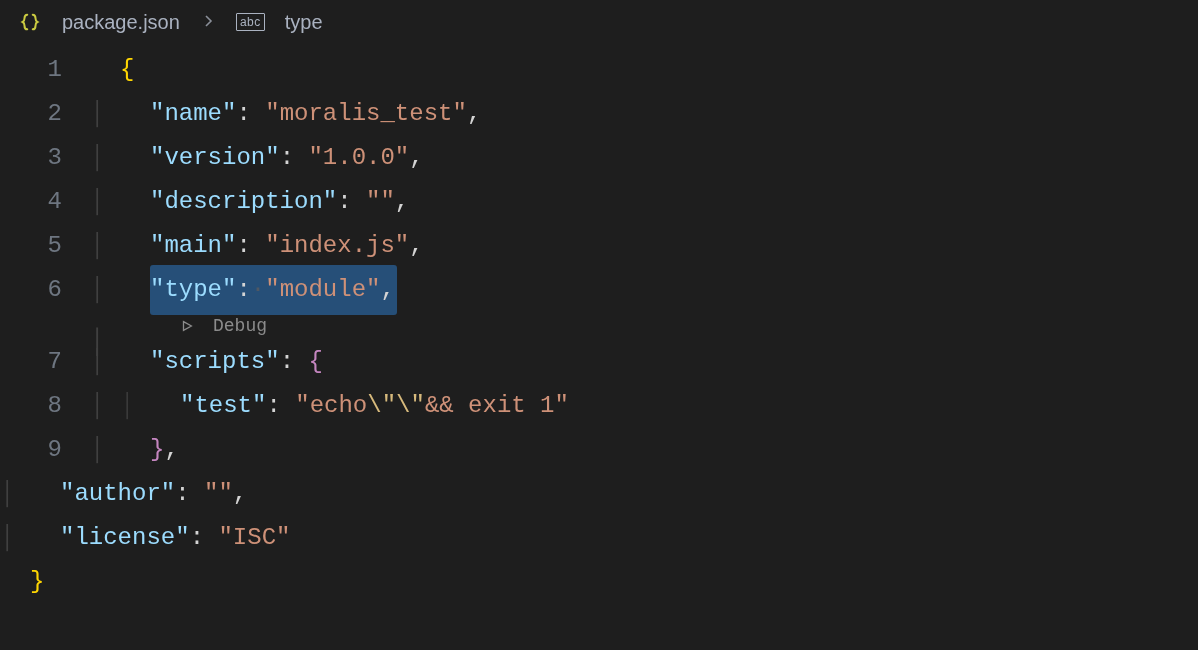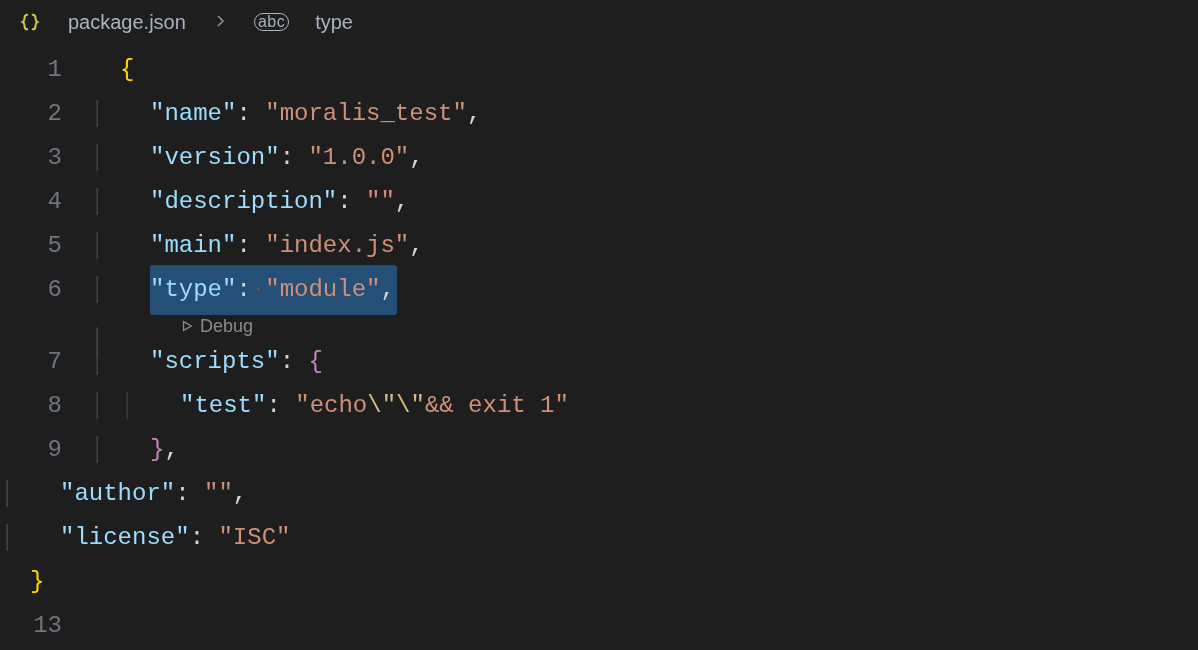--- a/index.html
+++ b/index.html
@@ -9,37 +9,37 @@
     font-size: 22px;
     width: 1198px;
     height: 650px;
     overflow: hidden;
     color: #d4d4d4;
   }
 
   .breadcrumb {
     display: flex;
     align-items: center;
-    gap: 26px;
+    gap: 20px;
     padding: 10px 18px;
     font-size: 20px;
     color: #aab2c0;
     font-family: -apple-system, BlinkMacSystemFont, "Segoe UI", sans-serif;
   }
   .breadcrumb .bc-icon-json {
     width: 24px; height: 24px;
     display: flex; align-items: center; justify-content: center;
     color: #cbcb41;
     font-weight: 600;
   }
   .breadcrumb .bc-sep { color: #7a7f88; }
   .breadcrumb .bc-abc {
     display: inline-flex; align-items: center; justify-content: center;
-    border: 1.5px solid #aab2c0; border-radius: 9px;
-    font-size: 16px; padding: 0 3px; height: 18px;
+    border: 1.5px solid #aab2c0; border-radius: 1px;
+    font-size: 12px; padding: 0 3px; height: 18px;
     letter-spacing: 0.5px;
   }
 
   .editor {
     padding-top: 4px;
     line-height: 44px;
     font-size: 24px;
   }
   .line {
     display: flex;
@@ -76,23 +76,24 @@
     display: flex;
     align-items: center;
     height: 28px;
     font-size: 18px;
     font-family: -apple-system, BlinkMacSystemFont, "Segoe UI", sans-serif;
   }
   .codelens-row .gutter-spacer { width: 90px; flex-shrink: 0; }
   .codelens-row .indent-spacer { width: 60px; flex-shrink: 0; position: relative; }
   .codelens-row .lens {
     color: #8b8b8b;
-    display: flex; align-items: center; gap: 6px;
+    display: flex; align-items: center; gap: 19px;
     padding-left: 30px;
     cursor: pointer;
+    font-family: Liberation Mono, monospace;
   }
   .codelens-row .lens svg { width: 14px; height: 14px; }
   .codelens-row .guide-in-lens {
     position: absolute;
     left: 0; top: -6px;
     color: #404040;
     font-family: Menlo, Monaco, monospace;
     font-size: 24px;
   }
 </style>
@@ -229,17 +230,14 @@
     <span class="key">"license"</span>
       <span class="punct">:&nbsp;</span>
       <span class="string">"ISC"</span>
   </div>
 
   <div class="line">
     <span class="indent1"></span>
     <span class="brace-yellow">}</span>
   </div>
 
-  <div class="line">
-    <span class="gutter">13</span>
-  </div>
 
 </div>
 
 </body></html>

